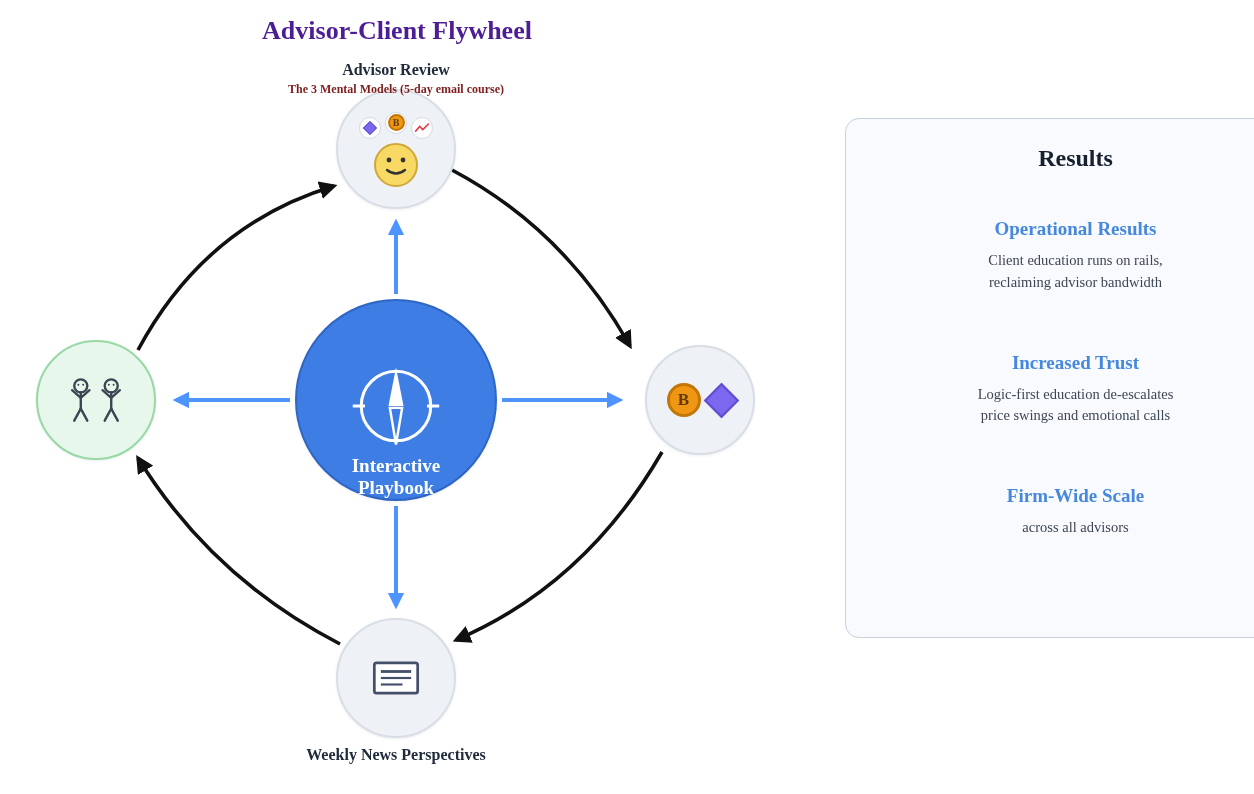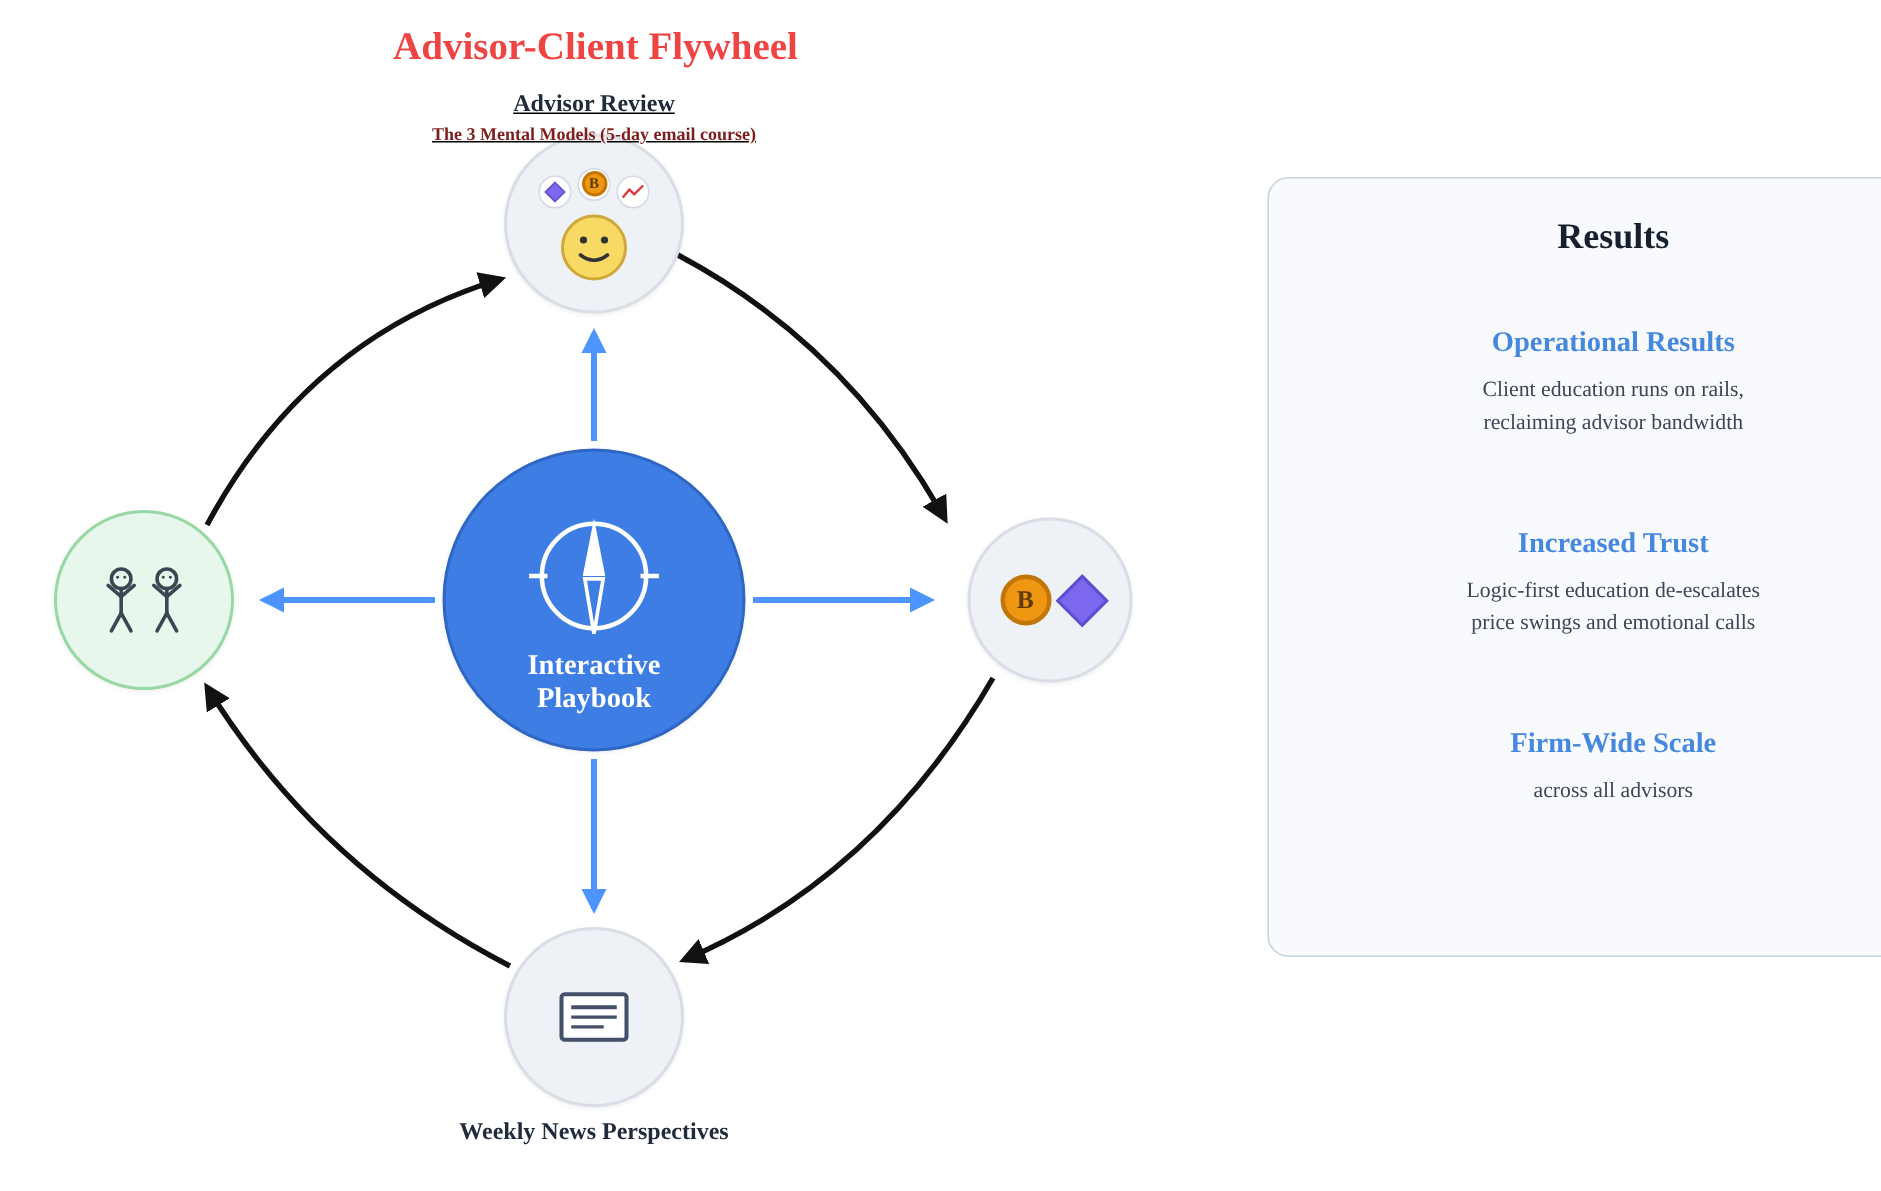--- a/index.html
+++ b/index.html
@@ -1,47 +1,47 @@
 <!DOCTYPE html>
 <html><head>
 <meta charset="utf-8">
 <style>
   * { margin: 0; padding: 0; box-sizing: border-box; }
   body { background: #ffffff; font-family: "Liberation Serif", serif; }
   .stage { position: relative; width: 1254px; height: 794px; background: #ffffff; overflow: hidden; }
 
   .main-title {
     position: absolute; left: 397px; top: 16px; transform: translateX(-50%);
-    font-size: 26px; font-weight: bold; color: #ef4444; white-space: nowrap;
+    font-size: 26px; font-weight: bold; color: #4c1d95; white-space: nowrap;
   }
 
   .arrow-layer { position: absolute; left: 0; top: 0; pointer-events: none; }
 
   .node {
     position: absolute; border-radius: 50%;
     background: #eef1f5; border: 2px solid #d9dee6;
     display: flex; align-items: center; justify-content: center;
     box-shadow: 0 1px 3px rgba(30,40,60,0.08);
     cursor: pointer;
   }
   .node-top    { left: 336px; top:  89px; width: 120px; height: 120px; flex-direction: column; }
   .node-right  { left: 645px; top: 345px; width: 110px; height: 110px; gap: 8px; }
   .node-bottom { left: 336px; top: 618px; width: 120px; height: 120px; }
   .node-left   { left:  36px; top: 340px; width: 120px; height: 120px; background: #e7f7ec; border-color: #97d8a4; }
 
   .node-center {
     left: 295px; top: 299px; width: 202px; height: 202px;
     background: #3d7de4; border: 2px solid #2f66c4;
-    flex-direction: column; justify-content: flex-start;
+    flex-direction: column; justify-content: flex-end;
   }
   .compass { width: 94px; height: 94px; margin-top: 36px; }
   .center-label { margin-top: 2px; text-align: center; color: #ffffff; font-weight: bold; font-size: 19px; line-height: 1.15; }
 
   .node-label { position: absolute; transform: translateX(-50%); text-align: center; white-space: nowrap; }
-  .label-top    { left: 396px; top:  61px; text-decoration: underline; }
+  .label-top    { left: 396px; top:  61px; }
   .label-right  { left: 697px; top: 296px; }
   .label-bottom { left: 396px; top: 746px; }
   .label-left   { left:  96px; top: 296px; }
   .node-title { font-size: 16px; font-weight: bold; color: #202b3c; }
   .node-sub   { font-size: 12px; font-weight: bold; color: #7f1d1d; margin-top: 3px; line-height: 1.25; }
 
   
   .mini-row { display: flex; gap: 4px; align-items: flex-start; margin-top: 2px; margin-bottom: 2px; }
   .mini-circle {
     width: 22px; height: 22px; border-radius: 50%;

